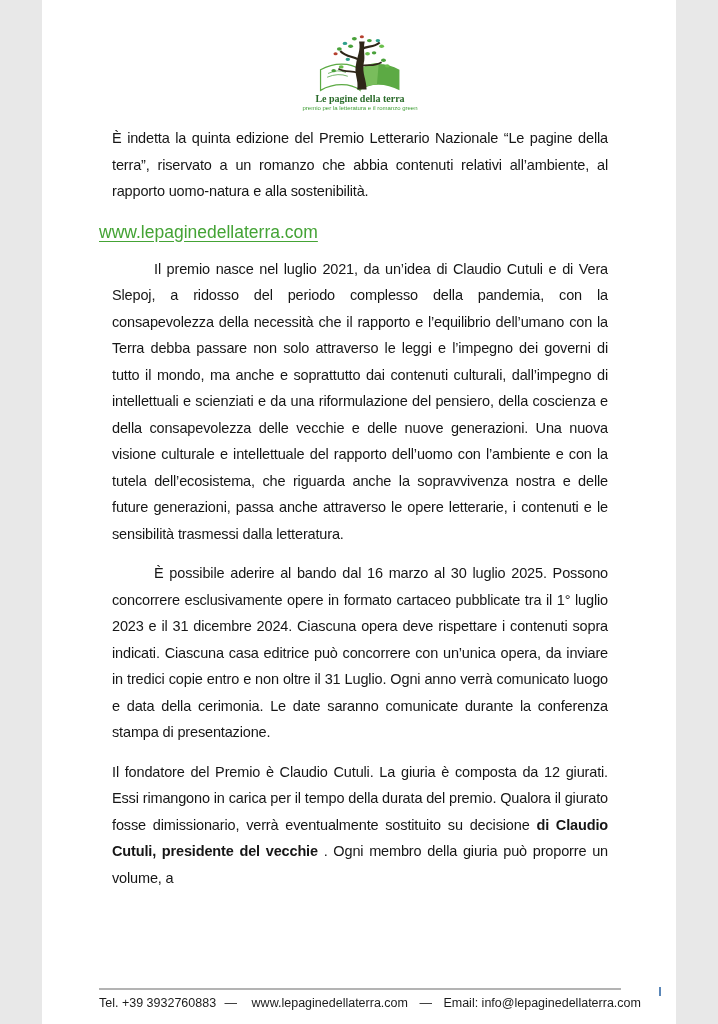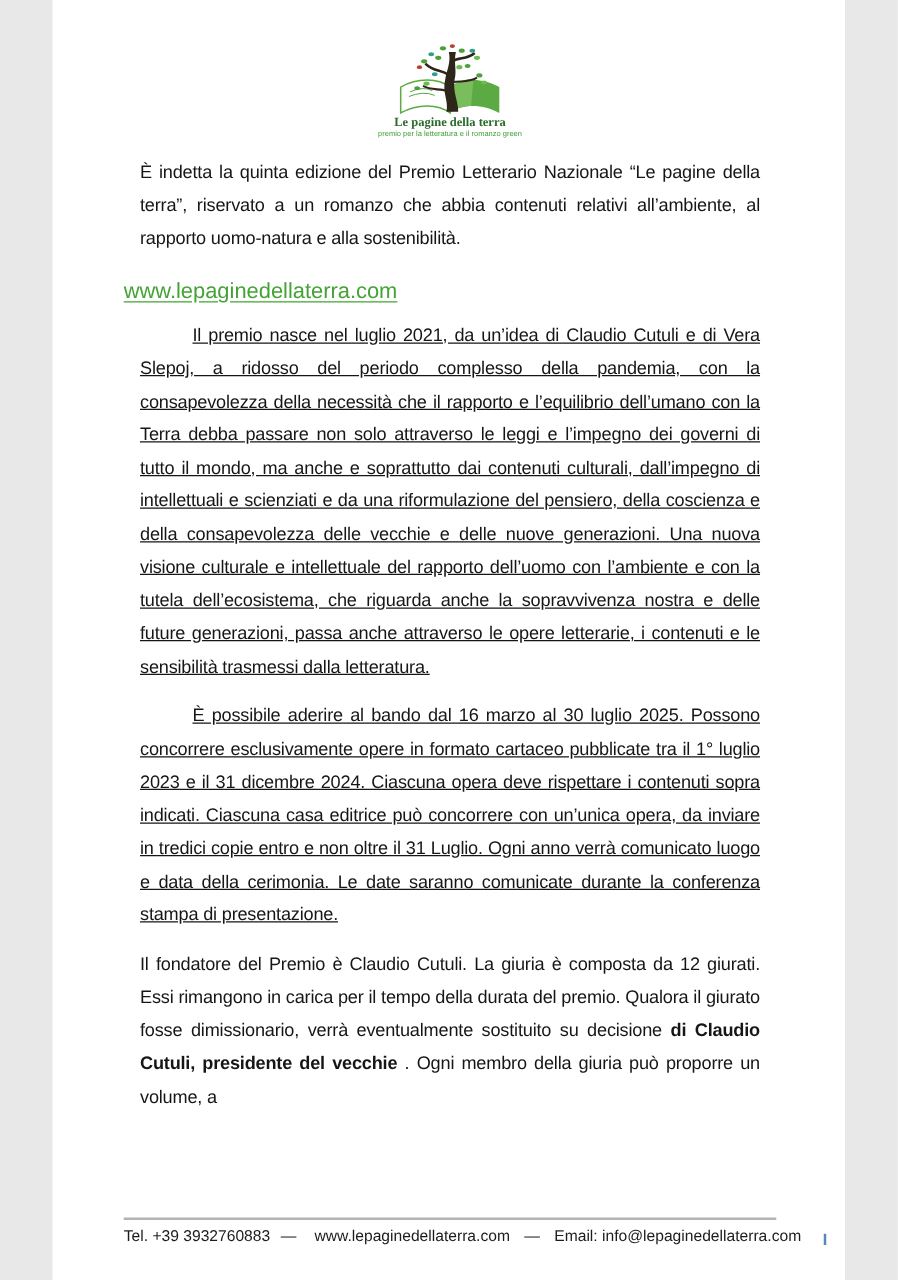--- a/index.html
+++ b/index.html
@@ -31,29 +31,29 @@
 
   
   p.body {
     margin:13px; font-size:14.5px; letter-spacing:-0.15px;
     line-height:26.5px; text-align:justify; color:#161616;
   }
   .mt-p1 { margin-top:27px; }
   .mt-p2 { margin-top:54px; }
   .mt-p3 { margin-top:13px; }
   .mt-p4 { margin-top:8px; }
-  .indent { text-indent:42px;text-decoration:underline; }
+  .indent { text-indent:42px; }
   p.body strong { font-weight:700; }
 
   
   .link-line { margin:17px 0 0 0; }
   a.site-link { font-size:17.5px; text-decoration:underline; text-underline-offset:3px; }
 
   
-  .footer { position:absolute; left:57px; right:55px; bottom:28px; }
+  .footer { position:absolute; left:57px; right:55px; bottom:14px; }
   .footer-rule { border:0; border-top:2px solid #b3b3b3; margin:0 0 6px 0; }
   .footer-text { text-align:center; font-size:12.5px; color:#1c1c1c; white-space:nowrap; }
   .sep1 { margin:0 11px 0 5px; }
   .sep2 { margin:0 8px; }
 
   .caret { position:absolute; width:2px; height:9px; background:#5b87b8; left:617px; top:987px; }
 </style>
 </head>
 <body>
 

